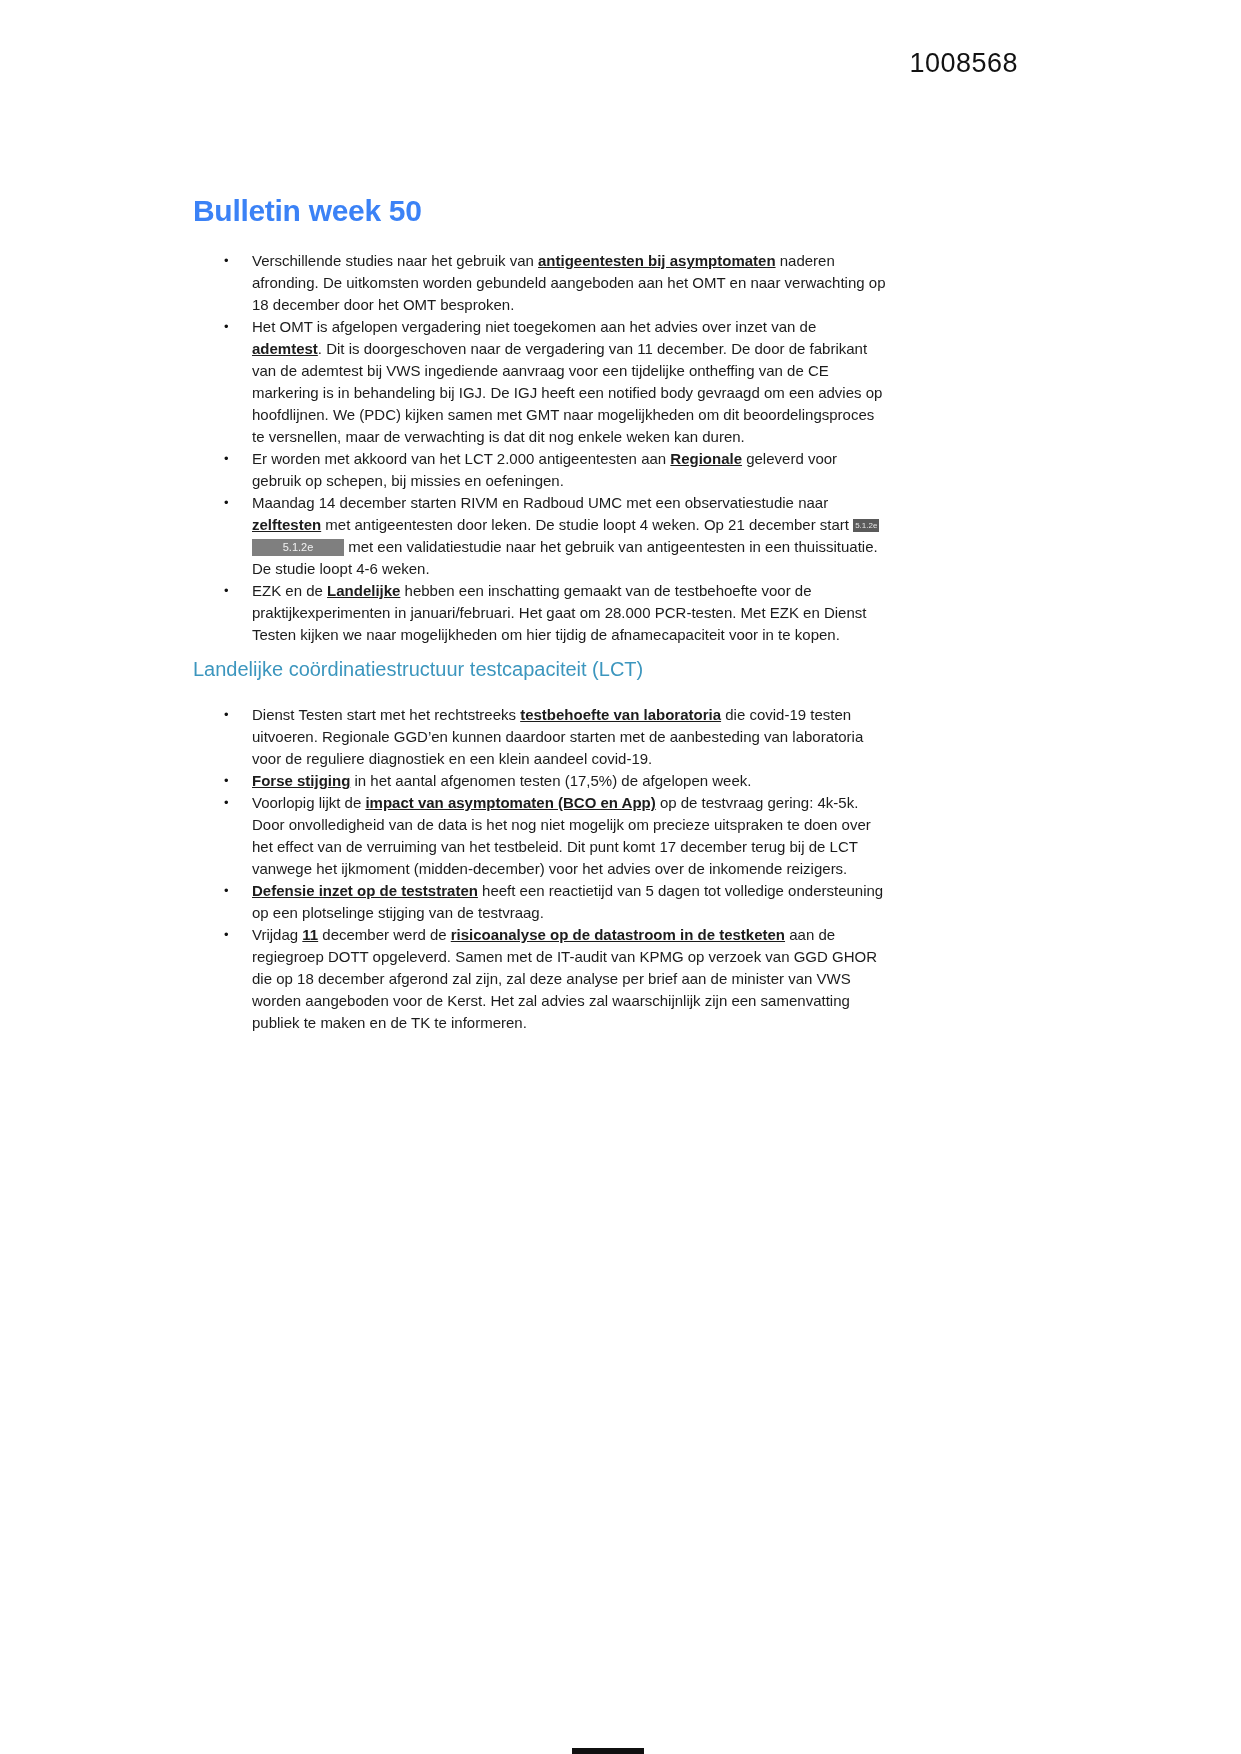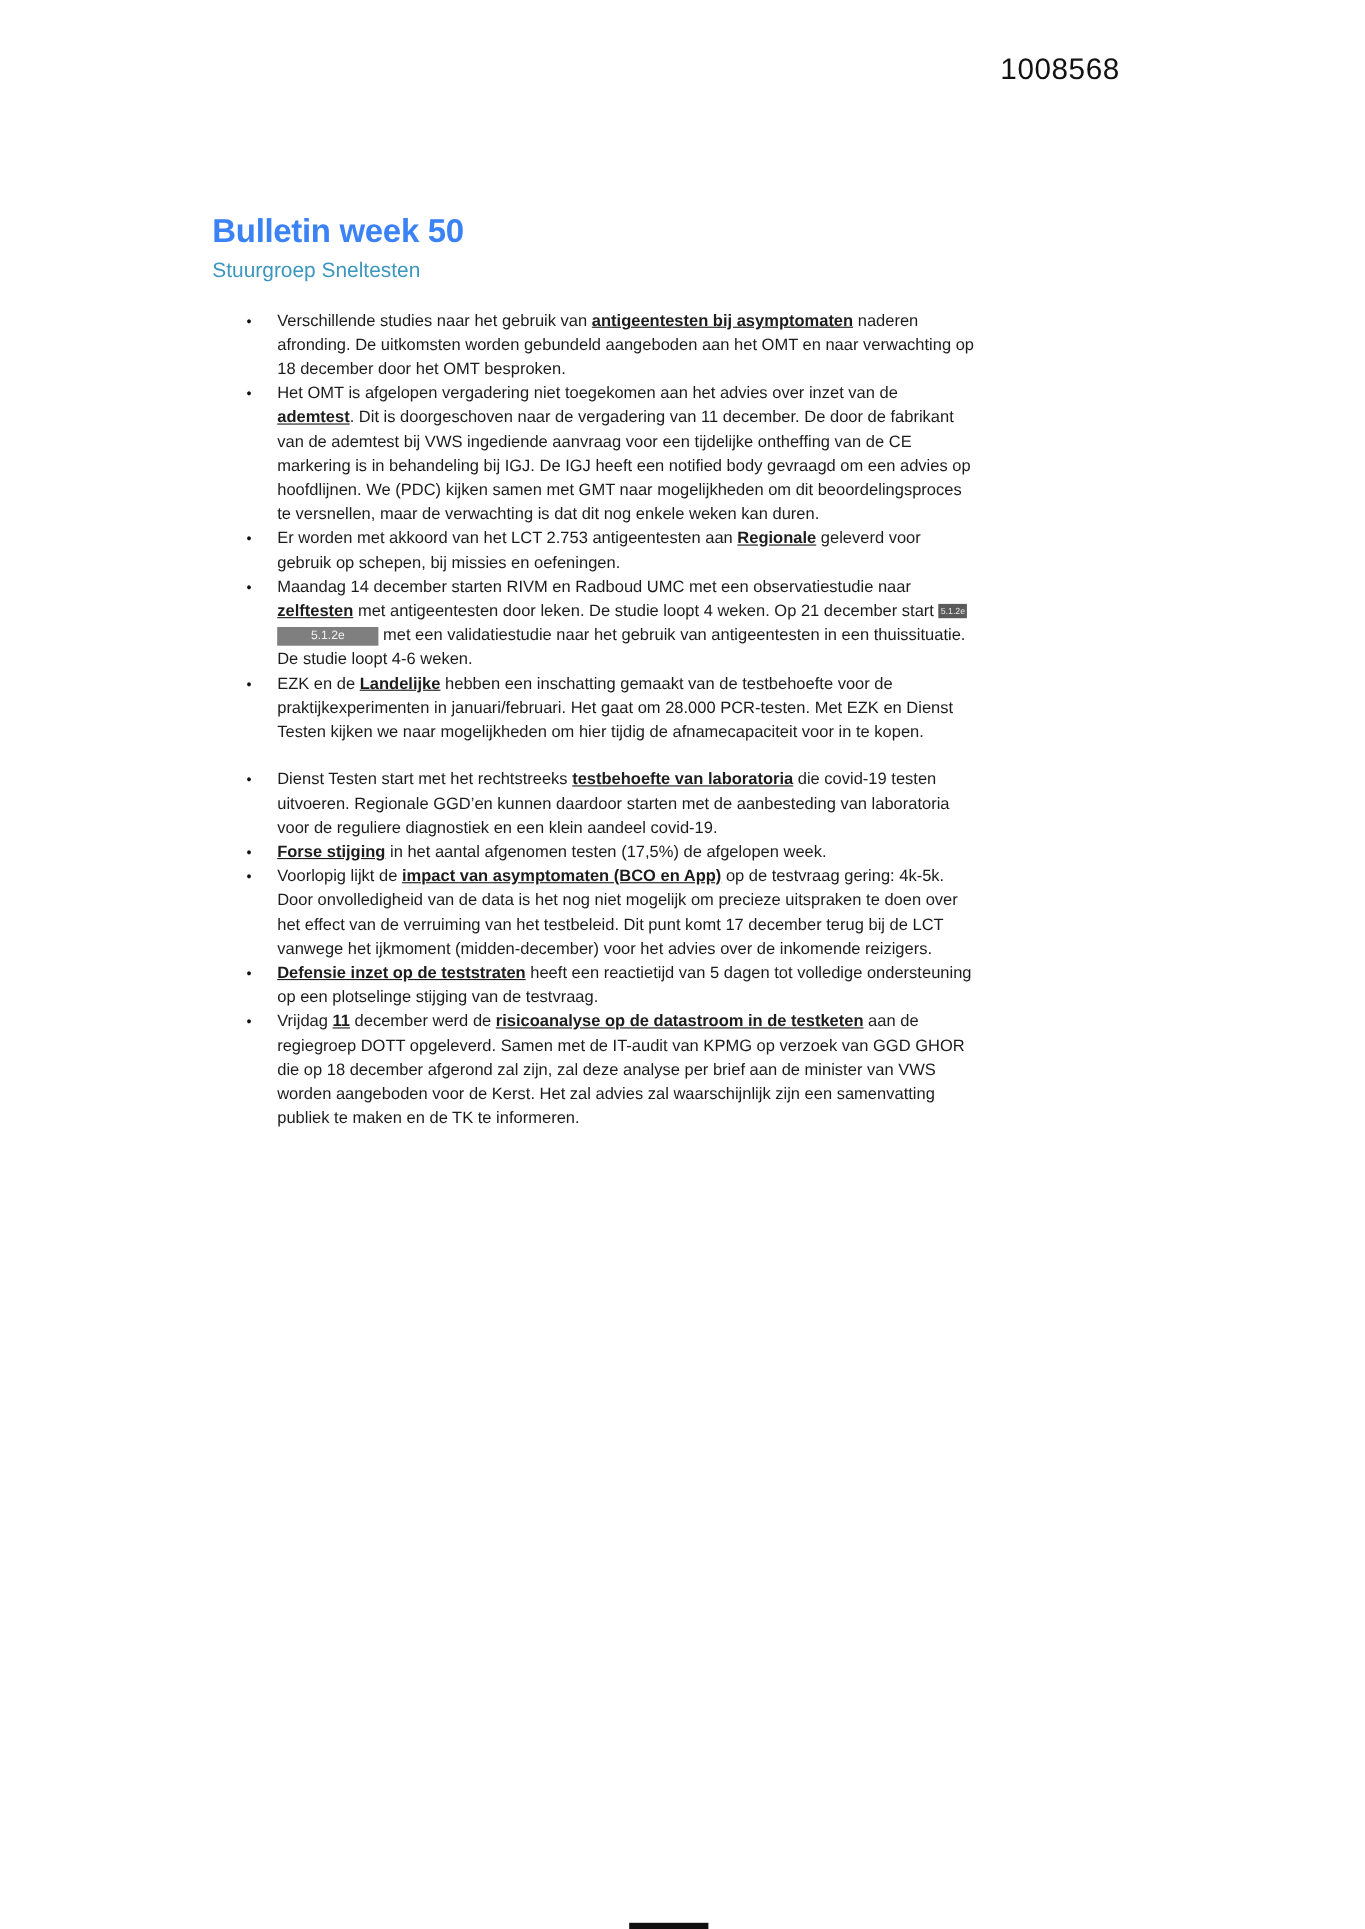--- a/index.html
+++ b/index.html
@@ -112,45 +112,45 @@
 <body>
 
 <div class="page">
 
   <div class="doc-number">1008568</div>
 
   <div class="content">
 
     <h1 class="doc-title">Bulletin week 50</h1>
 
-    <h2 class="section-heading heading-sub">Stuurgroep Sneltesten</h2>
 
     <ul class="bullet-list">
       <li>
         <span class="bullet-marker">•</span>
         <span class="bullet-text"><span>Verschillende studies naar het gebruik van </span><span class="run-bold">antigeentesten bij asymptomaten</span><span> naderen afronding. De uitkomsten worden gebundeld aangeboden aan het OMT en naar verwachting op 18 december door het OMT besproken.</span></span>
       </li>
       <li>
         <span class="bullet-marker">•</span>
         <span class="bullet-text"><span>Het OMT is afgelopen vergadering niet toegekomen aan het advies over inzet van de </span><span class="run-bold">ademtest</span><span>. Dit is doorgeschoven naar de vergadering van 11 december. De door de fabrikant van de ademtest bij VWS ingediende aanvraag voor een tijdelijke ontheffing van de CE markering is in behandeling bij IGJ. De IGJ heeft een notified body gevraagd om een advies op hoofdlijnen. We (PDC) kijken samen met GMT naar mogelijkheden om dit beoordelingsproces te versnellen, maar de verwachting is dat dit nog enkele weken kan duren.</span></span>
       </li>
       <li>
         <span class="bullet-marker">•</span>
-        <span class="bullet-text"><span>Er worden met akkoord van het LCT 2.753 antigeentesten aan </span><span class="run-bold">Regionale</span><span> geleverd voor gebruik op schepen, bij missies en oefeningen.</span></span>
+        <span class="bullet-text"><span>Er worden met akkoord van het LCT 2.000 antigeentesten aan </span><span class="run-bold">Regionale</span><span> geleverd voor gebruik op schepen, bij missies en oefeningen.</span></span>
       </li>
       <li>
         <span class="bullet-marker">•</span>
         <span class="bullet-text"><span>Maandag 14 december starten RIVM en Radboud UMC met een observatiestudie naar </span><span class="run-bold">zelftesten</span><span> met antigeentesten door leken. De studie loopt 4 weken. Op 21 december start </span><span class="run-redact-sm">5.1.2e</span><span> </span><span class="run-redact-lg">5.1.2e</span><span> met een validatiestudie naar het gebruik van antigeentesten in een thuissituatie. De studie loopt 4-6 weken.</span></span>
       </li>
       <li>
         <span class="bullet-marker">•</span>
         <span class="bullet-text"><span>EZK en de </span><span class="run-bold">Landelijke</span><span> hebben een inschatting gemaakt van de testbehoefte voor de praktijkexperimenten in januari/februari. Het gaat om 28.000 PCR-testen. Met EZK en Dienst Testen kijken we naar mogelijkheden om hier tijdig de afnamecapaciteit voor in te kopen.</span></span>
       </li>
     </ul>
 
+    <h2 class="section-heading heading-lct">Landelijke coördinatiestructuur testcapaciteit (LCT)</h2>
 
     <ul class="bullet-list">
       <li>
         <span class="bullet-marker">•</span>
         <span class="bullet-text"><span>Dienst Testen start met het rechtstreeks </span><span class="run-bold">testbehoefte van laboratoria</span><span> die covid-19 testen uitvoeren. Regionale GGD’en kunnen daardoor starten met de aanbesteding van laboratoria voor de reguliere diagnostiek en een klein aandeel covid-19.</span></span>
       </li>
       <li>
         <span class="bullet-marker">•</span>
         <span class="bullet-text"><span class="run-bold">Forse stijging</span><span> in het aantal afgenomen testen (17,5%) de afgelopen week.</span></span>
       </li>

